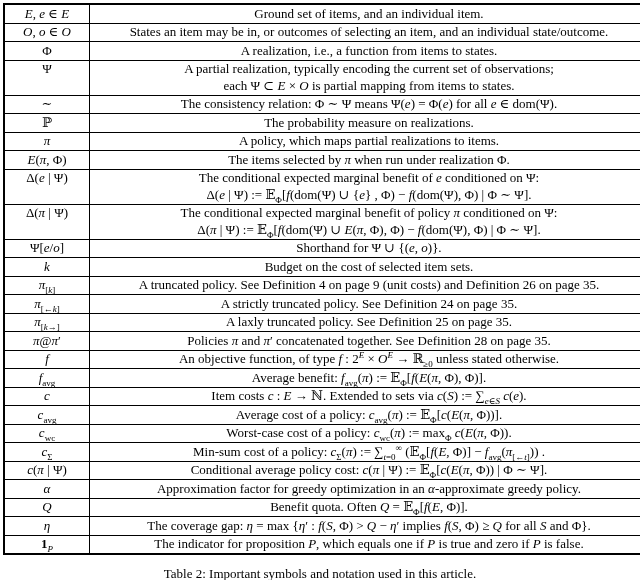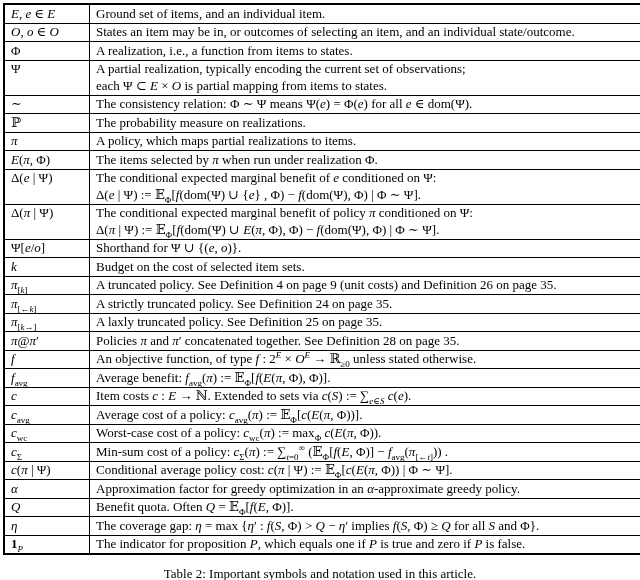--- a/index.html
+++ b/index.html
@@ -25,20 +25,21 @@
     border: 2px solid #000;
   }
   table.notation td {
     border: 1px solid #000;
     font-size: 13px;
     line-height: 16.5px;
     padding: 0.5px 6px 0.5px 6px;
     vertical-align: top;
     overflow: hidden;
     white-space: nowrap;
+    text-align: center;
   }
   td.sym { width: 72px; }
   td.desc { width: 546px; }
   td i { font-style: italic; }
   td sub, td sup {
     font-size: 9px;
     line-height: 0;
   }
   sub sup, sub i { font-size: inherit; }
   .caption {

